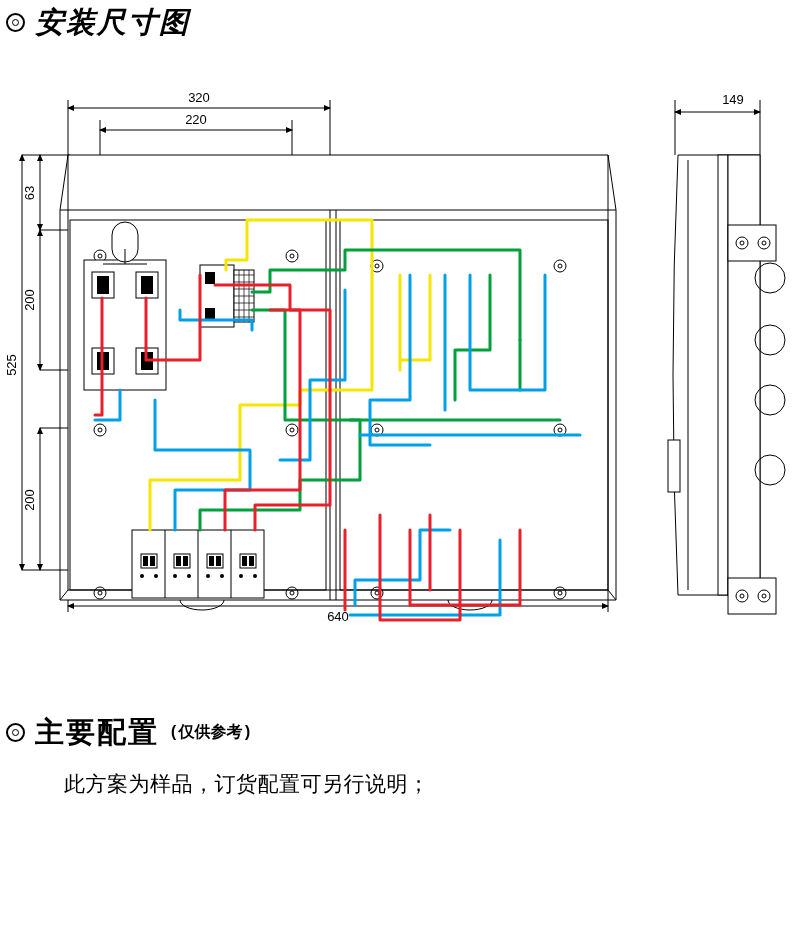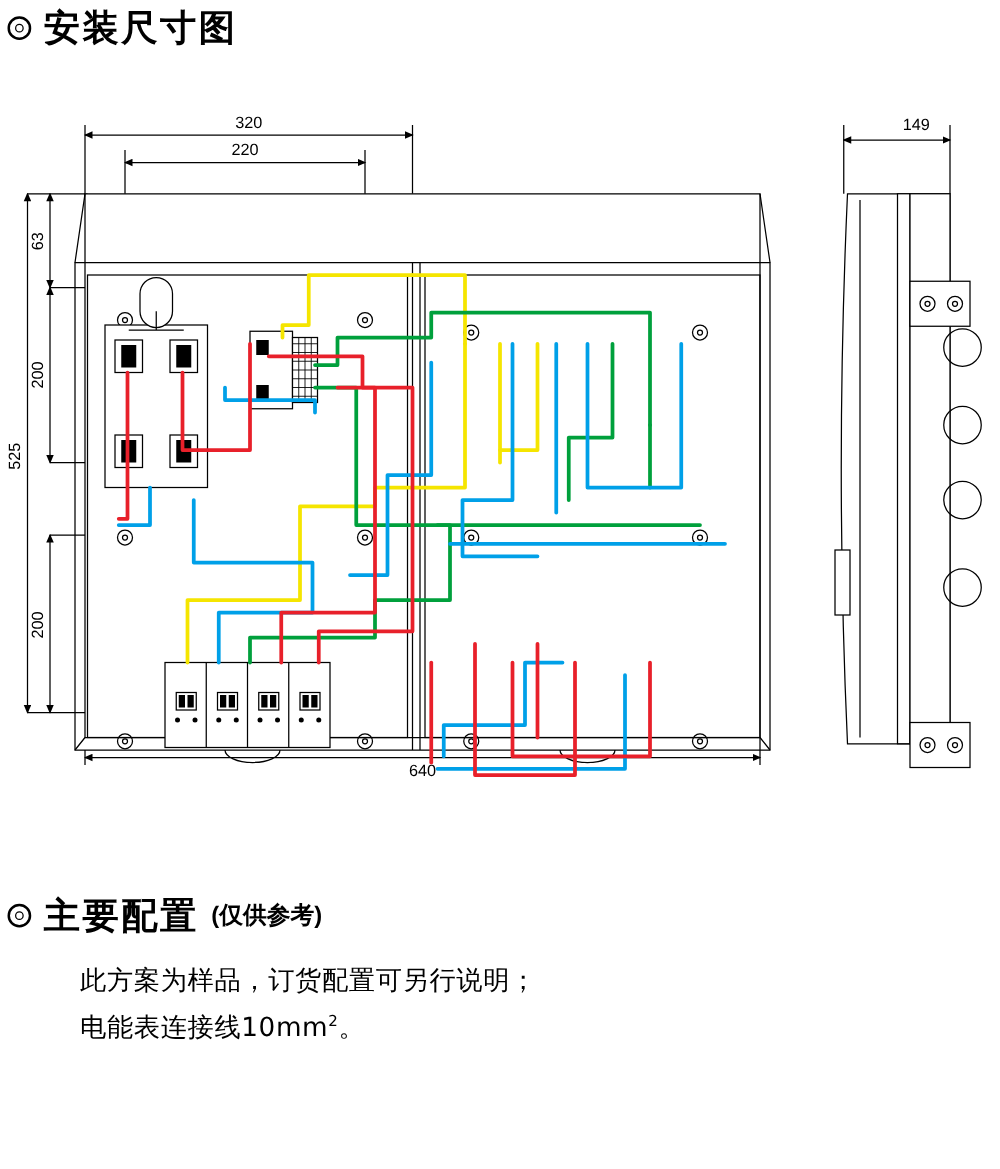--- a/index.html
+++ b/index.html
@@ -22,24 +22,24 @@
   .bullet::after{
     content:"";position:absolute;left:50%;top:50%;
     width:7px;height:7px;margin-left:-3.5px;margin-top:-3.5px;
     border:1.5px solid #000;border-radius:50%;box-sizing:border-box;
   }
   .head-title{
     font-family:"DejaVu Sans", sans-serif;
     font-weight:bold;font-size:29px;letter-spacing:2px;line-height:1;
   }
   .head-sub{
-    font-family:Liberation Sans, sans-serif;
-    font-weight:bold;font-size:19px;line-height:1;text-align:right;
-  }
-  #head1{left:6px;top:8px;}
+    font-family:Liberation Mono, monospace;
+    font-weight:bold;font-size:16px;line-height:1;text-align:right;
+  }
+  #head1{left:6px;top:8px;font-style:italic;}
   #head2{left:6px;top:718px;}
   .body-text{
     position:absolute;left:46px;top:768px;
     font-family:"DejaVu Sans", sans-serif;
     font-size:21px;line-height:33px;letter-spacing:0.5px;margin-left:18px;
   }
   .body-text div{white-space:pre;}
   sup{font-size:12px;vertical-align:super;}
   #drawing{position:absolute;left:0;top:60px;width:792px;height:640px;}
   .dimtext{
@@ -280,14 +280,13 @@
 </div>
 
 <div class="section-head" id="head2">
   <span class="bullet"></span>
   <span class="head-title">主要配置</span>
   <span class="head-sub">(仅供参考)</span>
 </div>
 
 <div class="body-text">
   <div>此方案为样品，订货配置可另行说明；</div>
-  <div><span>电能表连接线10mm</span><sup>2</sup><span>。</span></div>
 </div>
 
 </body></html>

